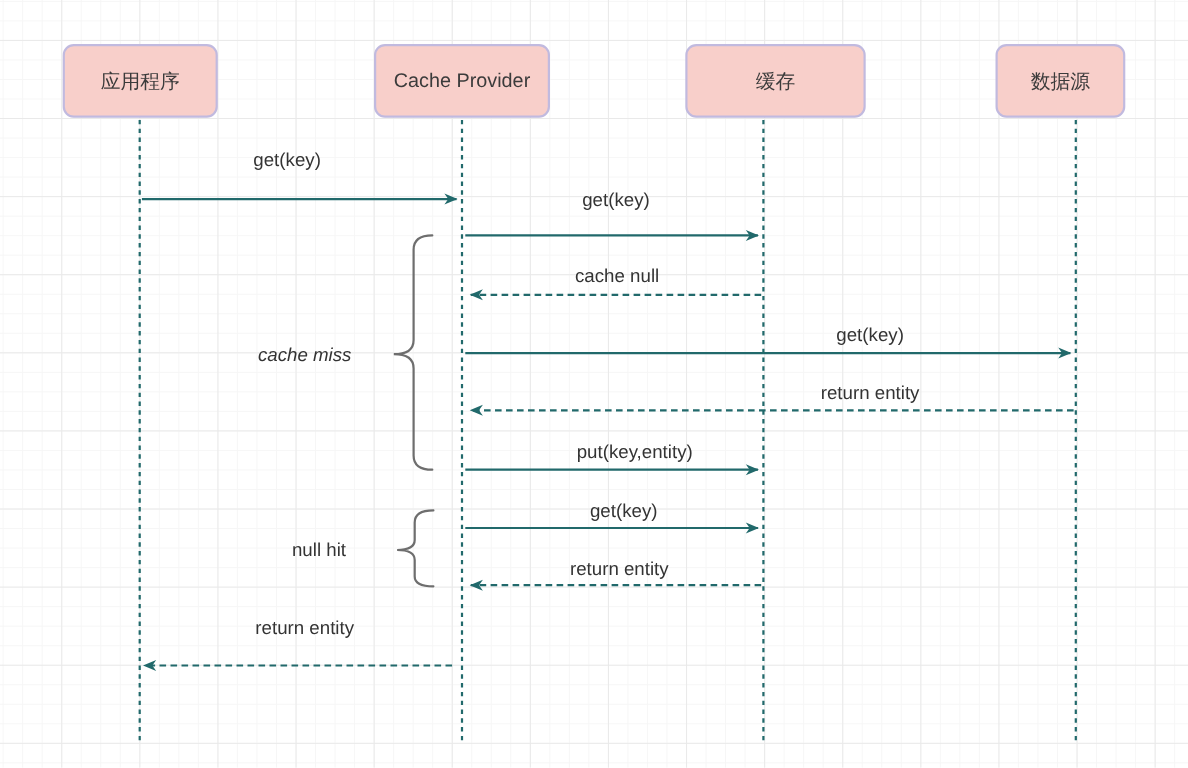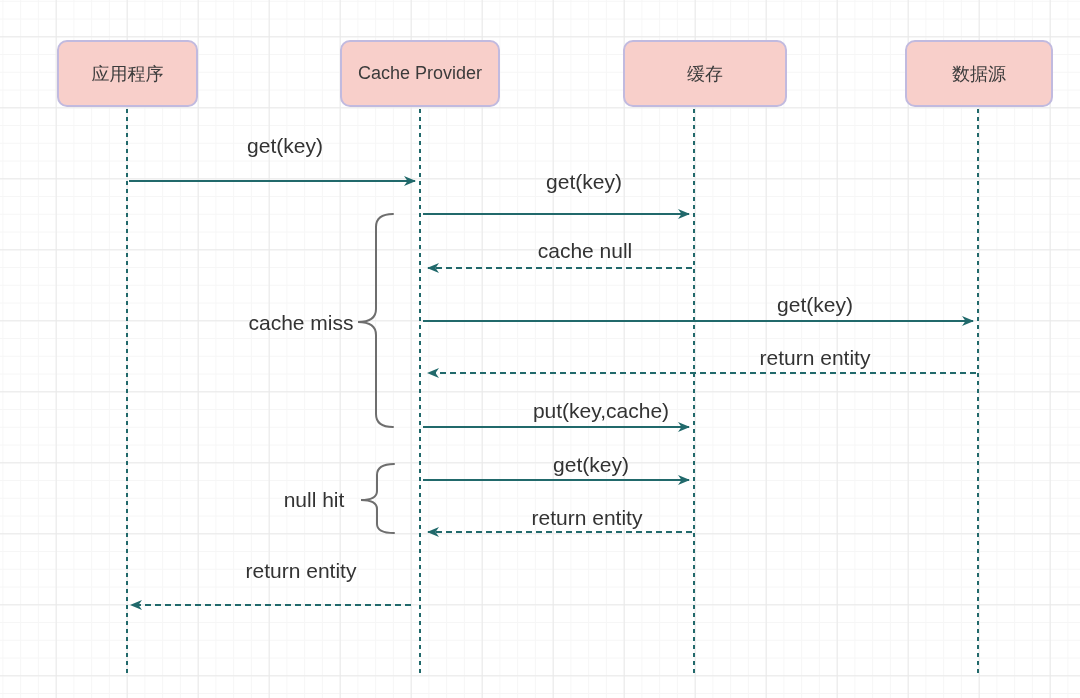--- a/index.html
+++ b/index.html
@@ -39,24 +39,23 @@
     align-items: center;
     justify-content: center;
     font-size: 18px;
     color: #3b3b3b;
     cursor: default;
   }
   .msg-label, .anno-label {
     position: absolute;
     transform: translate(-50%, -50%);
     white-space: nowrap;
-    font-size: 21px;
+    font-size: 17px;
     color: #333333;
     cursor: default;
-    margin-left: 24px;
   }
 </style>
 </head>
 <body>
 
 <div class="canvas">
 
   <svg class="layer" viewBox="0 0 1080 698" xmlns="http://www.w3.org/2000/svg">
     <defs>
       <marker id="dart" viewBox="0 0 14 12" refX="12" refY="6" markerWidth="14" markerHeight="12" markerUnits="userSpaceOnUse" orient="auto-start-reverse">
@@ -85,28 +84,28 @@
 
     <g stroke="#6e6e6e" stroke-width="2" fill="none" stroke-linecap="round">
       <path d="M393,214 Q376,214 376,227 L376,309 Q376,322 358,322 Q376,322 376,335 L376,414 Q376,427 393,427"></path>
       <path d="M394,464 Q377,464 377,475 L377,491 Q377,500 361,500 Q377,500 377,509 L377,524 Q377,533 394,533"></path>
     </g>
   </svg>
 
   <div class="pbox" style="left:340px; width:160px;">Cache Provider</div>
   <div class="pbox" style="left:57px;  width:141px;">应用程序</div>
   <div class="pbox" style="left:623px; width:164px;">缓存</div>
-  <div class="pbox" style="left:905px; width:148px;">数据源</div>
+  <div class="pbox" style="left:905px; width:118px;">数据源</div>
 
   <div class="msg-label" style="left:261px; top:146px;">get(key)</div>
   <div class="msg-label" style="left:560px; top:182px;">get(key)</div>
   <div class="msg-label" style="left:561px; top:251px;">cache null</div>
   <div class="msg-label" style="left:791px; top:305px;">get(key)</div>
   <div class="msg-label" style="left:791px; top:358px;">return entity</div>
-  <div class="msg-label" style="left:577px; top:411px;">put(key,cache)</div>
+  <div class="msg-label" style="left:577px; top:411px;">put(key,entity)</div>
   <div class="msg-label" style="left:567px; top:465px;">get(key)</div>
   <div class="msg-label" style="left:563px; top:518px;">return entity</div>
   <div class="msg-label" style="left:277px; top:571px;">return entity</div>
 
-  <div class="anno-label" style="left:277px; top:323px;">cache miss</div>
+  <div class="anno-label" style="left:277px; top:323px;font-style:italic;">cache miss</div>
   <div class="anno-label" style="left:290px; top:500px;">null hit</div>
 
 </div>
 
 </body></html>

